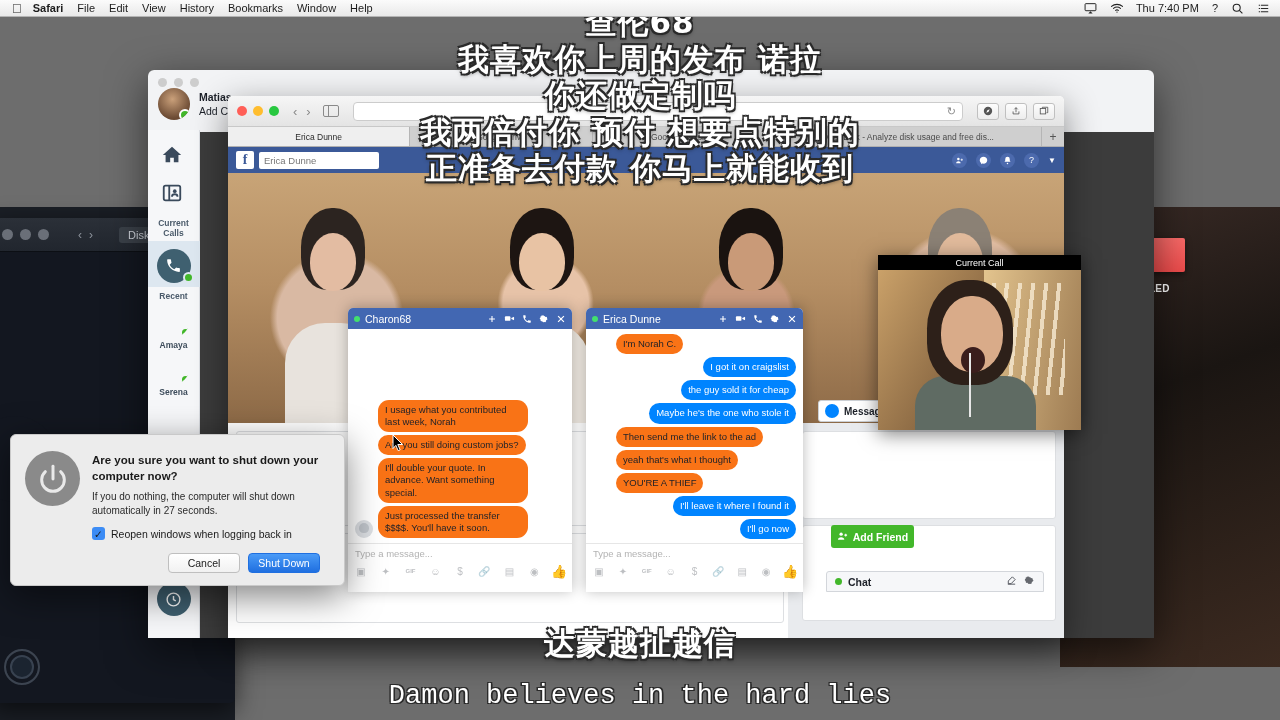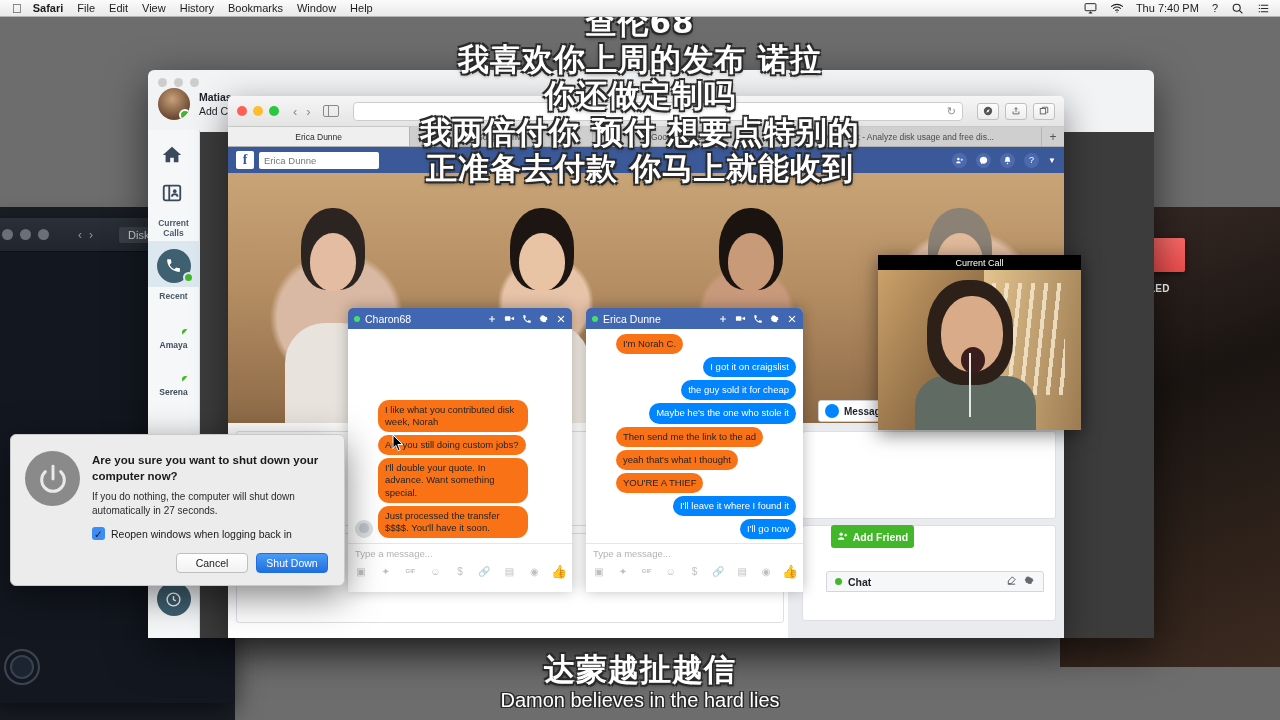--- a/index.html
+++ b/index.html
@@ -320,21 +320,21 @@
   }
   .sd-body { flex:1; padding-top:2px; }
   .sd-title { font-size:11.5px; font-weight:bold; color:#1a1a1a; line-height:1.35; }
   .sd-sub { font-size:10px; color:#2b2b2b; margin-top:6px; line-height:1.4; }
   .sd-check { display:flex; align-items:center; gap:6px; margin-top:9px; }
   .sd-box {
     width:13px; height:13px; border-radius:3px; background:#3c8cf5;
     display:flex; align-items:center; justify-content:center; color:#fff; font-size:10px;
   }
   .sd-check span { font-size:10.5px; color:#1a1a1a; }
-  .sd-btns { position:absolute; right:16px; bottom:12px; display:flex; gap:8px; }
+  .sd-btns { position:absolute; right:24px; bottom:12px; display:flex; gap:8px; }
   .sd-btn {
     min-width:72px; height:20px; border-radius:4px; font-size:10.5px;
     display:flex; align-items:center; justify-content:center;
     border:1px solid #bfbfbf; background: linear-gradient(#fff,#f1f1f1); color:#1a1a1a;
   }
   .sd-btn.primary { background: linear-gradient(#4a9bf7,#1f6fe0); border-color:#1f6fe0; color:#fff; }
 
   
   .subs-top {
     position:absolute; left:0; top:4px; width:1280px; z-index:80;
@@ -346,24 +346,24 @@
                  -1.6px 1.6px 0 #2a2a2a, 1.6px 1.6px 0 #2a2a2a,
                  0 2px 4px rgba(0,0,0,.55);
     letter-spacing:1px;
     font-family:"DejaVu Sans", sans-serif;
   }
   .subs-bottom {
     position:absolute; left:0; bottom:8px; width:1280px; z-index:80;
     text-align:center; pointer-events:none;
   }
   .sub-en {
-    font-size:20px; color:#fff; line-height:1.2; margin-top:0;
+    font-size:27px; color:#fff; line-height:1.2; margin-top:18px;
     text-shadow: -1.4px -1.4px 0 #2a2a2a, 1.4px -1.4px 0 #2a2a2a,
                  -1.4px 1.4px 0 #2a2a2a, 1.4px 1.4px 0 #2a2a2a;
-    font-family:Liberation Sans, sans-serif;
+    font-family:Liberation Mono, monospace;
   }
 
   
   .cursor { position:absolute; left:392px; top:434px; z-index:85; }
 </style>
 </head>
 <body>
 
 <div id="stage">
 
@@ -629,21 +629,21 @@
         <span>
             <svg viewBox="0 0 24 24" width="10" height="10" fill="none" stroke="#fff" stroke-width="2.8">
               <path d="M5 5l14 14M19 5L5 19"></path>
             </svg>
           </span>
       </span>
     </div>
     <div class="cw-msgs" style="height:214px; display:flex; flex-direction:column; justify-content:flex-end;">
       <div class="row">
         <span class="mini-av" style="visibility:hidden"></span>
-        <span class="bub them">I like what you contributed disk week, Norah</span>
+        <span class="bub them">I usage what you contributed last week, Norah</span>
       </div>
       <div class="row">
         <span class="mini-av" style="visibility:hidden"></span>
         <span class="bub them">Are you still doing custom jobs?</span>
       </div>
       <div class="row">
         <span class="mini-av" style="visibility:hidden"></span>
         <span class="bub them">I'll double your quote. In advance. Want something special.</span>
       </div>
       <div class="row">

